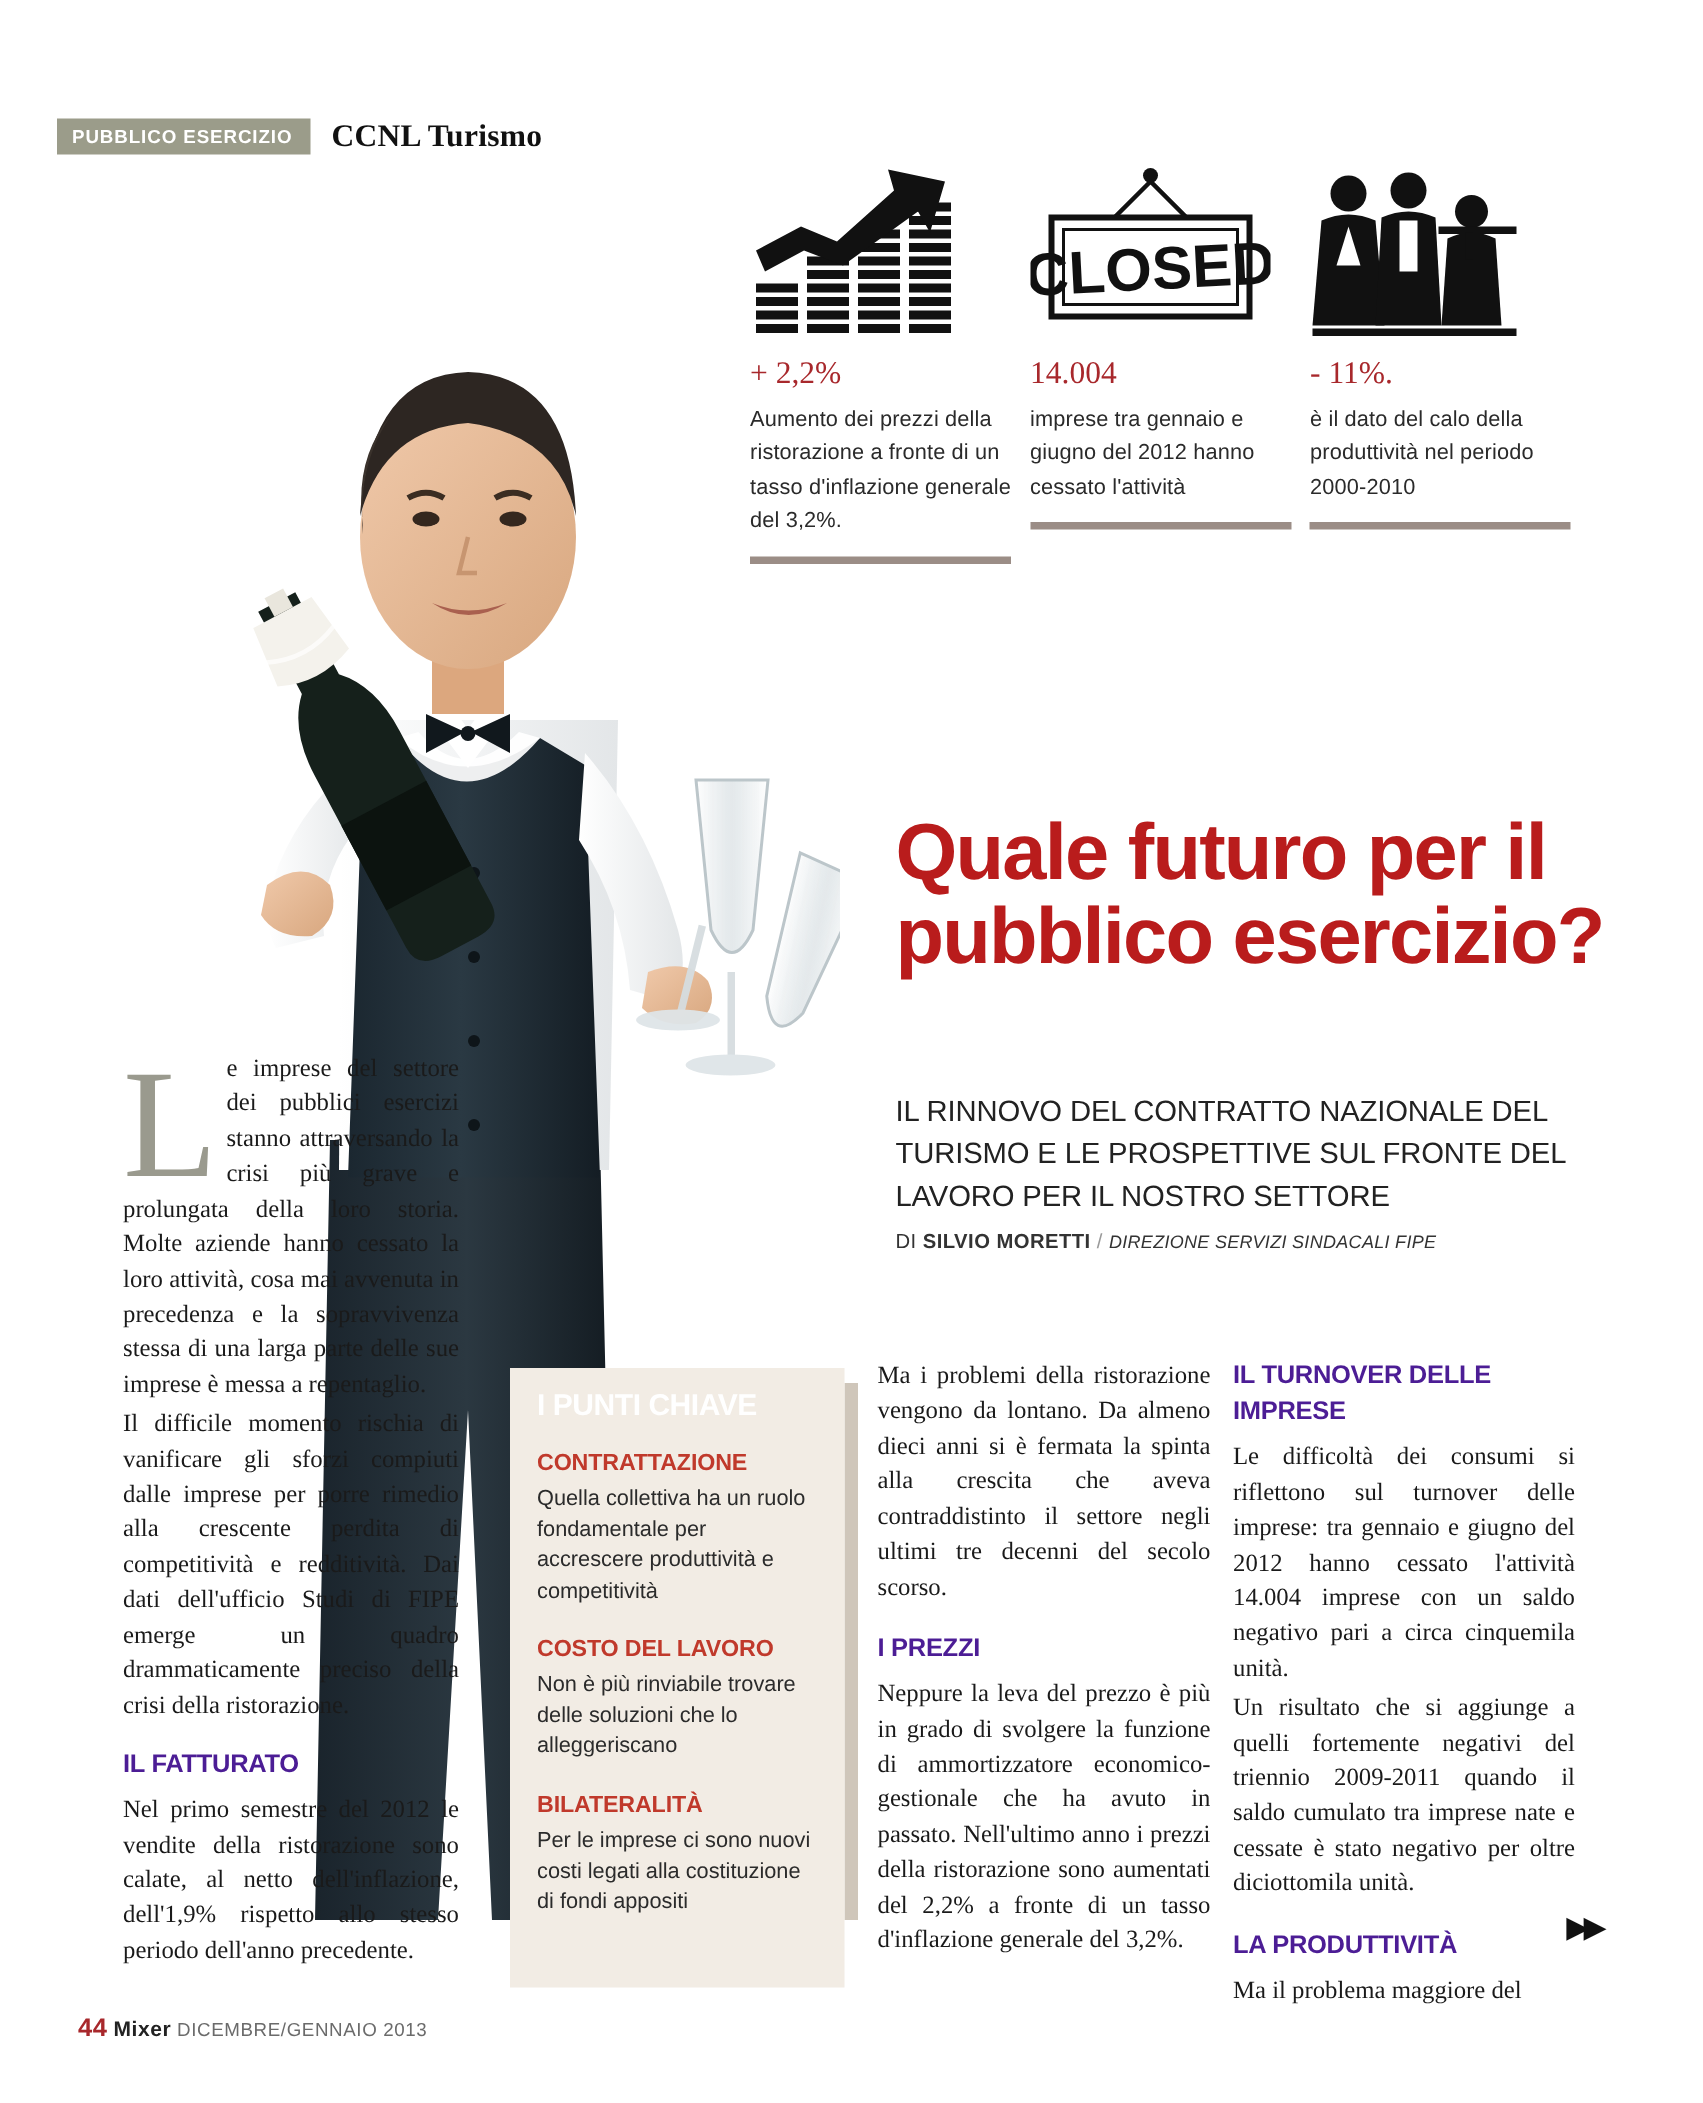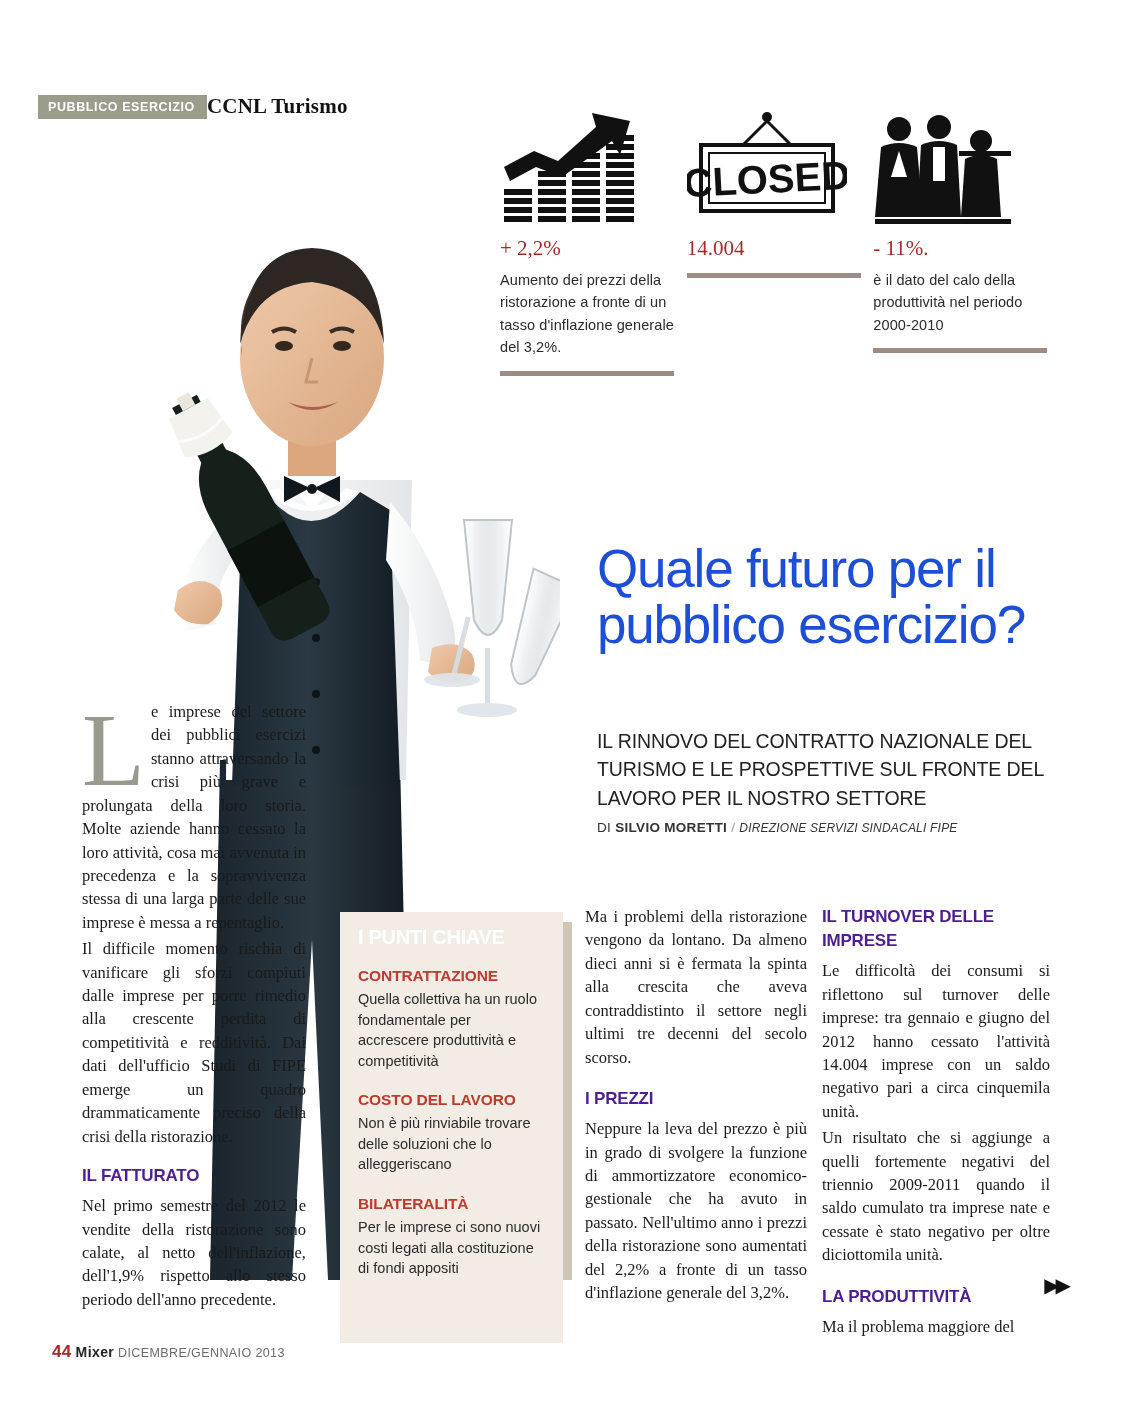--- a/index.html
+++ b/index.html
@@ -12,24 +12,25 @@
     height: 1402px;
     position: relative;
     font-family: "Liberation Serif", serif;
     color: #1a1a1a;
     overflow: hidden;
   }
 
   
   .header {
     position: absolute;
-    top: 94px;
+    top: 78px;
     left: 38px;
     display: flex;
     align-items: center;
+    gap: 14px;
   }
   .kicker {
     background: #9b9c8a;
     color: #ffffff;
     font-family: "Liberation Sans", sans-serif;
     font-weight: bold;
     font-size: 12.5px;
     letter-spacing: 0.6px;
     padding: 5px 12px 5px 10px;
   }
@@ -90,25 +91,25 @@
     height: 1160px;
   }
 
   
   .headline {
     position: absolute;
     left: 597px;
     top: 505px;
     width: 500px;
     font-family: "Liberation Sans", sans-serif;
-    font-weight: normal;
+    font-weight: bold;
     font-size: 53px;
     line-height: 1.07;
     letter-spacing: -1.2px;
-    color: #1d4ed8;
+    color: #b91c1c;
   }
   .standfirst {
     position: absolute;
     left: 597px;
     top: 727px;
     width: 460px;
     font-family: "Liberation Sans", sans-serif;
     font-size: 19.5px;
     line-height: 1.45;
     letter-spacing: -0.1px;
@@ -163,21 +164,21 @@
   }
   .col2 .subhead, .col3 .subhead { margin-top: 18px; }
 
   
   .keybox {
     position: absolute;
     left: 340px;
     top: 912px;
     width: 223px;
     background: #f2ece4;
-    padding: 14px 18px 44px 18px;
+    padding: 14px 18px 26px 18px;
     box-sizing: border-box;
   }
   .keybox-title {
     font-family: "Liberation Sans", sans-serif;
     font-weight: bold;
     font-size: 20px;
     color: #ffffff;
     letter-spacing: -0.3px;
     margin-bottom: 18px;
   }
@@ -370,20 +371,21 @@
         <g fill="#111">
           <circle cx="80" cy="6" r="5"></circle>
           <path d="M80 10 L56 34 L104 34 Z" fill="none" stroke="#111" stroke-width="3"></path>
           <rect x="14" y="34" width="132" height="66" fill="#fff" stroke="#111" stroke-width="4"></rect>
           <rect x="22" y="42" width="116" height="50" fill="#fff" stroke="#111" stroke-width="2"></rect>
         </g>
         <text x="80" y="82" font-family="Liberation Sans, sans-serif" font-size="40" font-weight="bold" text-anchor="middle" fill="#111" transform="rotate(-3 80 72)">CLOSED</text>
       </svg>
     </div>
     <div class="stat-value">14.004</div>
+    <div class="stat-text">imprese tra gennaio e giugno del 2012 hanno cessato l'attività</div>
     <div class="stat-rule"></div>
   </div>
 
   <div class="stat">
     <div class="stat-icon">
       <svg width="140" height="115" viewBox="0 0 140 115" xmlns="http://www.w3.org/2000/svg">
         <g fill="#111">
           <circle cx="26" cy="18" r="12"></circle>
           <path d="M8 36 Q26 28 44 36 L50 106 L2 106 Z"></path>
           <path d="M26 40 L34 66 L18 66 Z" fill="#fff"></path>

